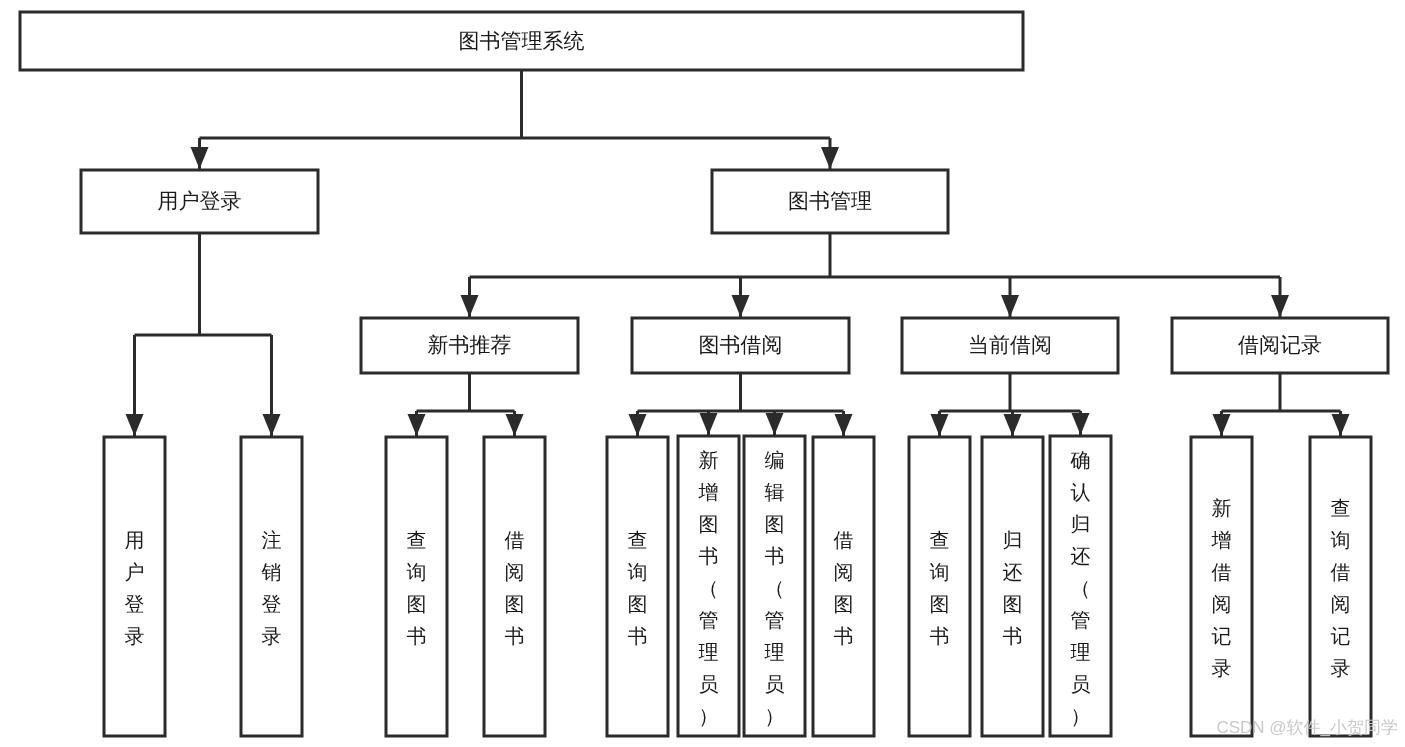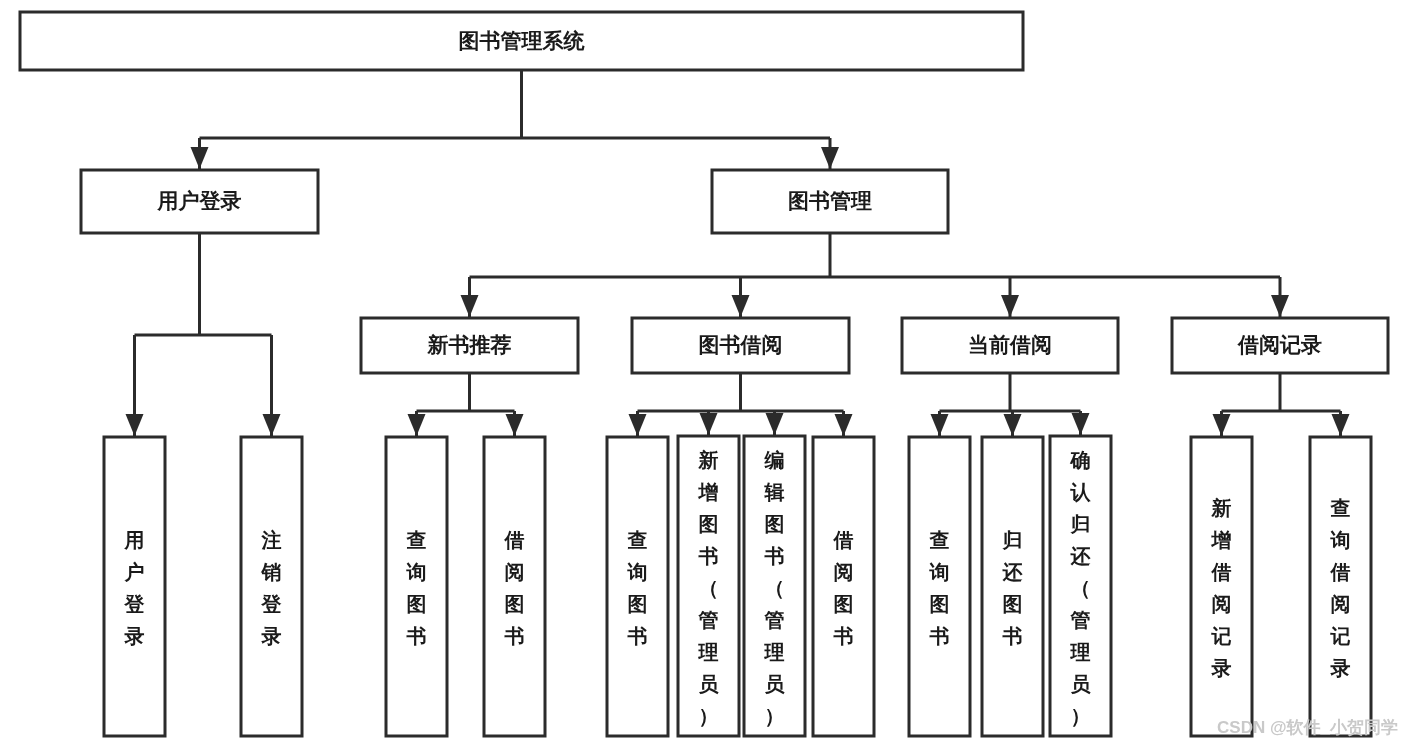--- a/index.html
+++ b/index.html
@@ -11,21 +11,20 @@
     width: 1405px;
     height: 747px;
     font-family: "Liberation Sans", "DejaVu Sans", sans-serif;
     overflow: hidden;
     position: relative;
   }
   #diagram-root {
     position: relative;
     width: 1405px;
     height: 747px;
-    font-weight: bold;
   }
   svg.diagram-canvas {
     position: absolute;
     top: 0;
     left: 0;
     width: 1405px;
     height: 747px;
     display: block;
   }
   .node-box {

